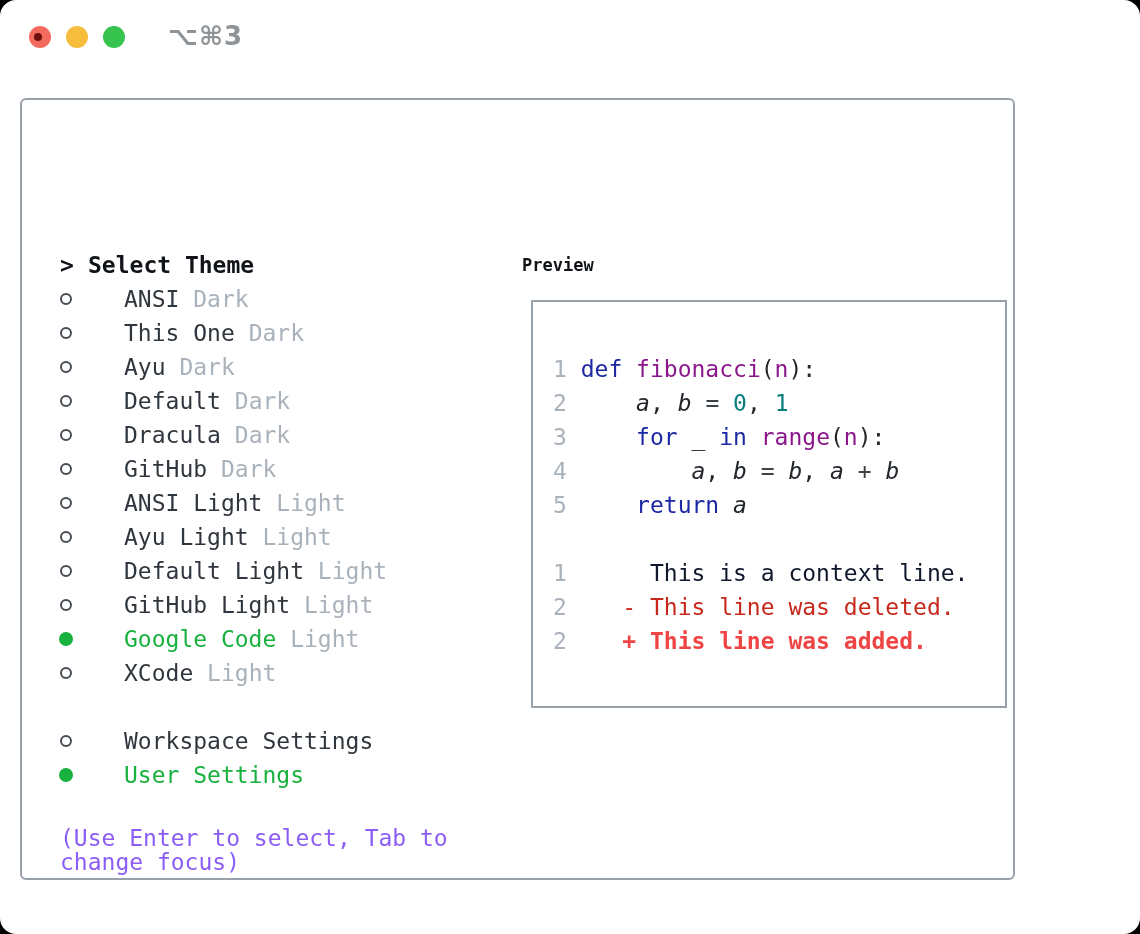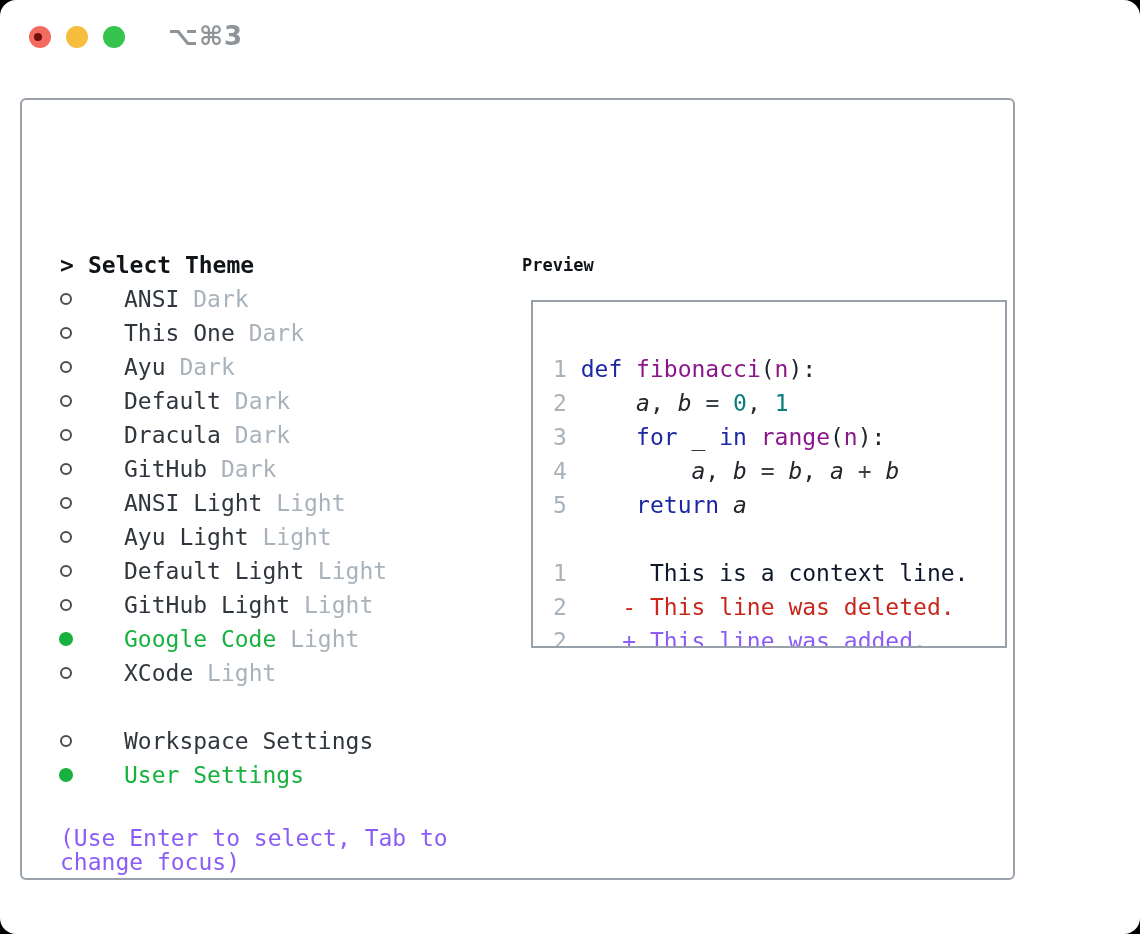--- a/index.html
+++ b/index.html
@@ -59,36 +59,36 @@
   .spacer{height:34px;}
   .hint{
     color:#8b5cf6;width:420px;white-space:normal;line-height:24px;
   }
   
   .preview-label{
     position:absolute;left:500px;top:148px;height:34px;line-height:34px;
     font-size:17px;font-weight:bold;color:#101317;
   }
   .preview-box{
-    position:absolute;left:509px;top:200px;width:476px;height:348px;
+    position:absolute;left:509px;top:200px;width:476px;height:408px;
     border:2px solid #98a0a9;box-sizing:border-box;background:#fff;
     padding:50px 0 0 20px;overflow:hidden;
   }
   .pv-line{height:34px;line-height:34px;font-size:23px;white-space:pre;}
   .diff-block{margin-top:34px;}
   .seg-ln{color:#a9b2bb;}
   .seg-pln{color:#22262b;}
   .seg-kw{color:#1c27a5;}
   .seg-fn{color:#8b158b;}
   .seg-num{color:#077d7e;}
   .seg-op{color:#3c4248;}
   .seg-var{color:#22262b;font-style:italic;}
   .seg-ctx{color:#0f172a;}
   .seg-del{color:#c8281c;margin-top:26px;}
-  .seg-add{color:#8b5cf6;}
+  .seg-add{color:#ef4444;font-weight:bold;}
 </style>
 </head>
 <body>
 
 <div class="window">
 
   <div class="traffic">
     <span class="light red"></span>
     <span class="light yellow"></span>
     <span class="light green"></span>

